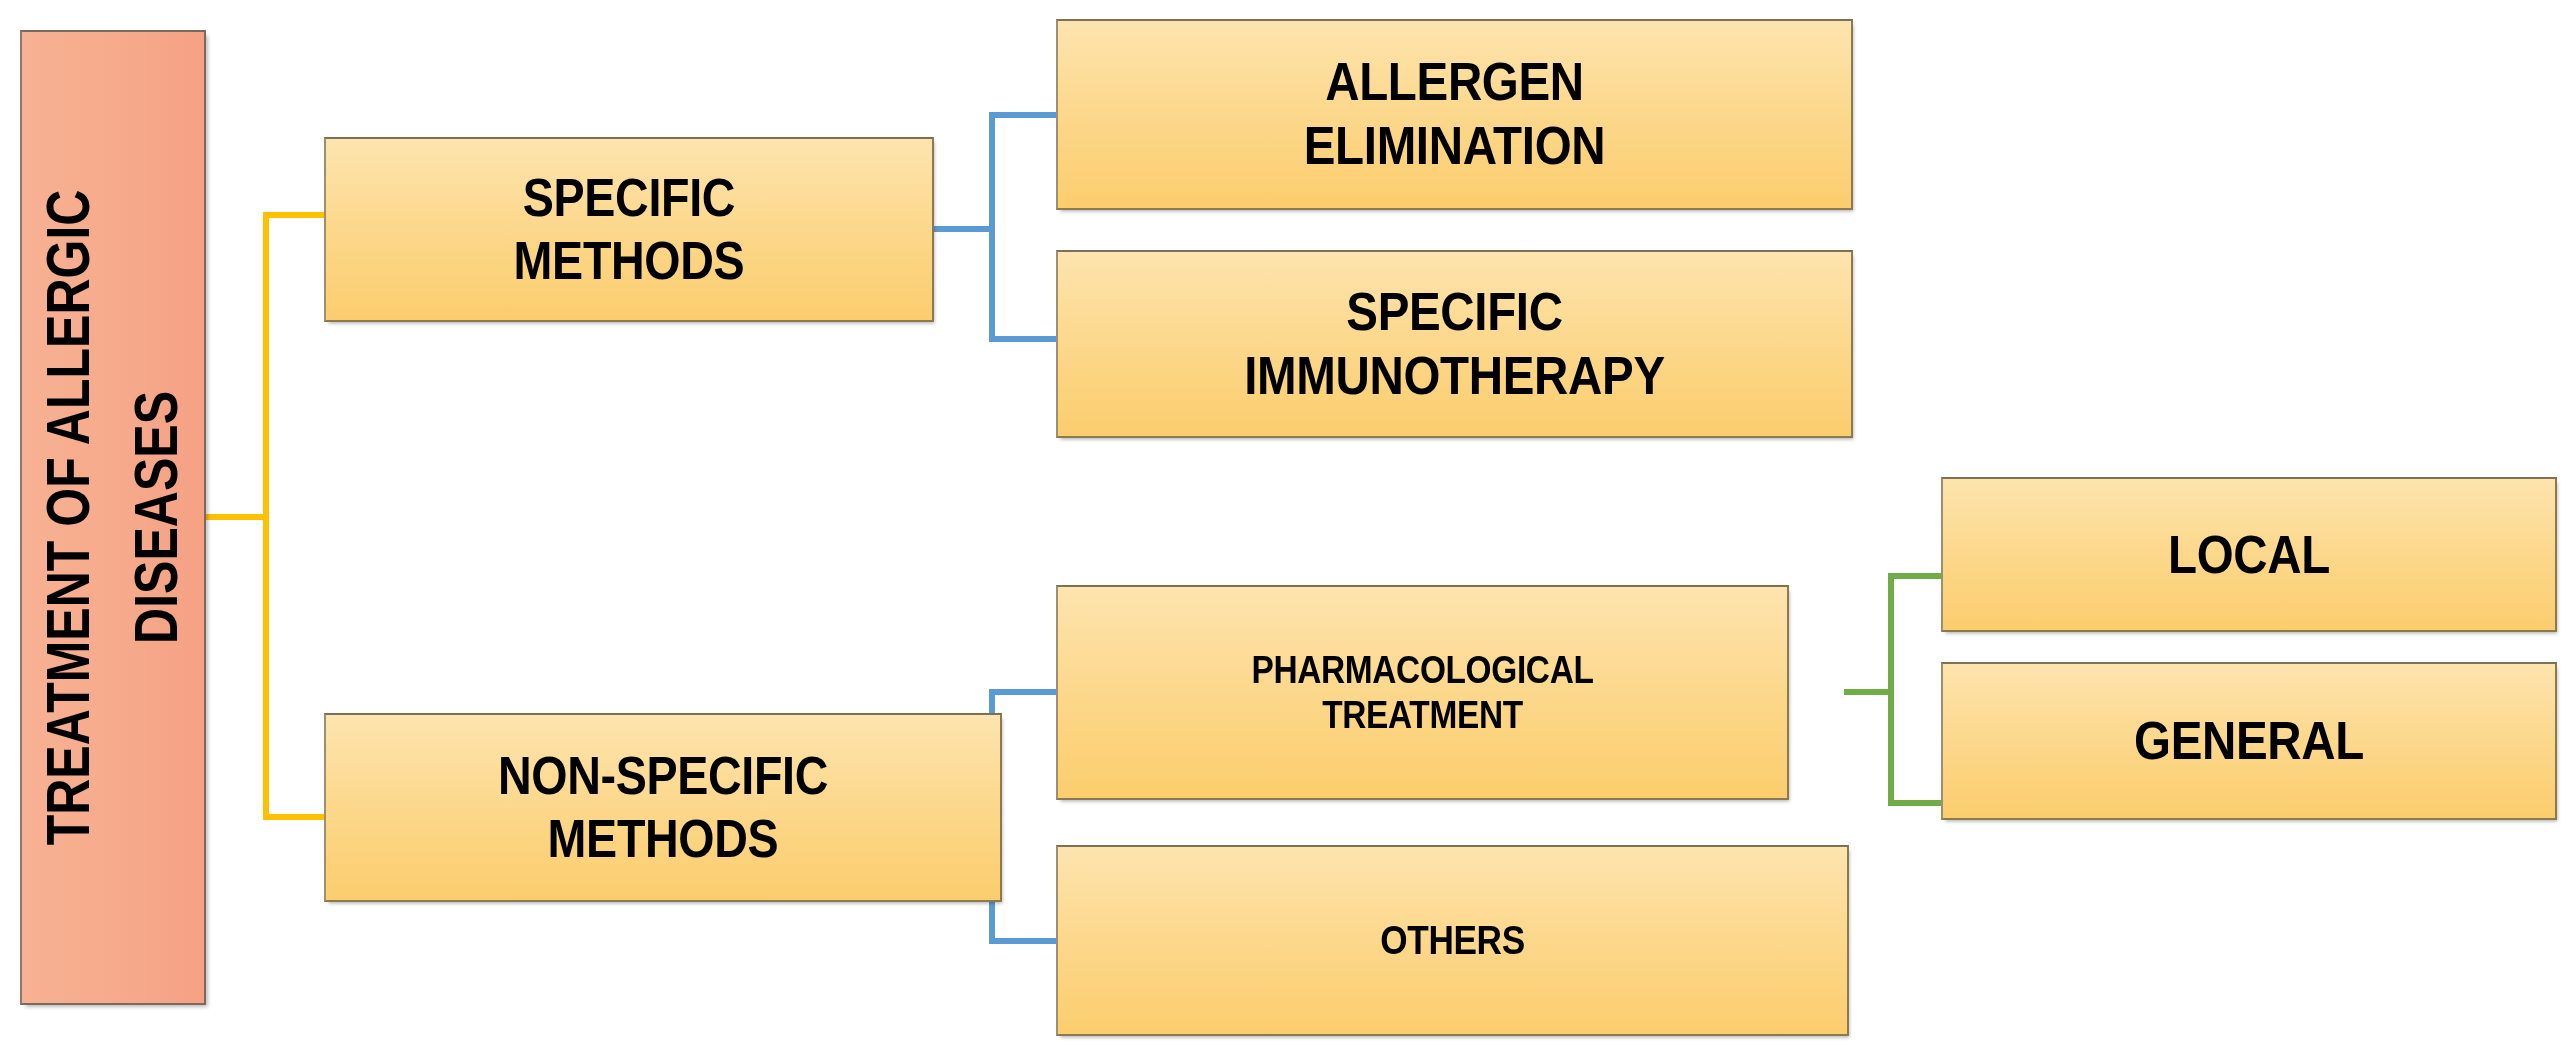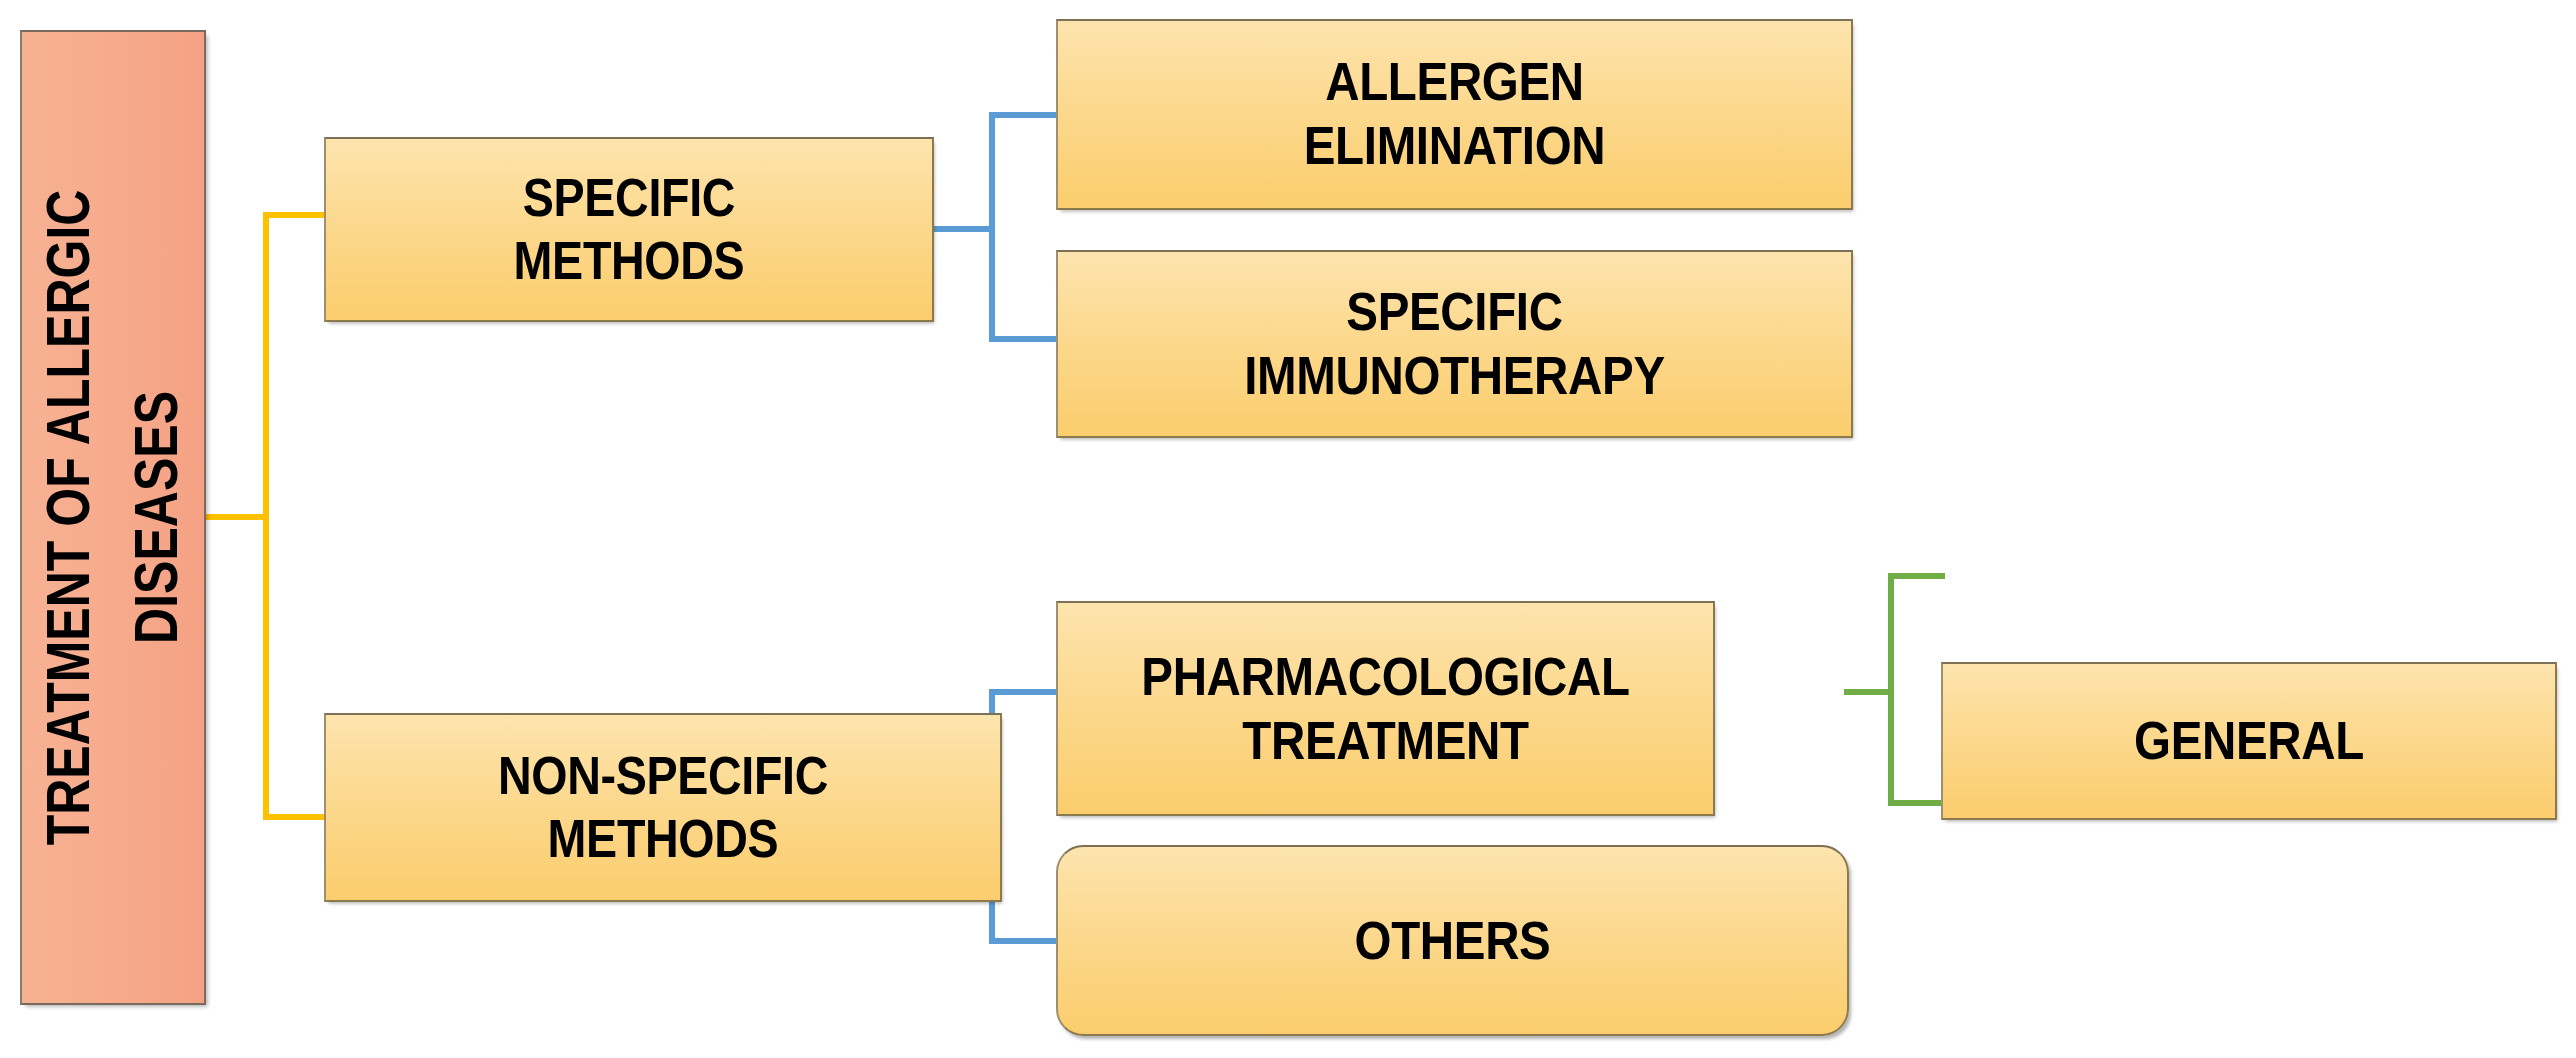--- a/index.html
+++ b/index.html
@@ -140,30 +140,33 @@
     </span>
   </div>
 
   <div class="node" style="left:1056px; top:250px; width:797px; height:188px; font-size:54px;">
     <span class="label">
       <span>SPECIFIC</span><br>
       <span>IMMUNOTHERAPY</span>
     </span>
   </div>
 
-  <div class="node" style="left:1056px; top:585px; width:659px; height:215px; font-size:54px;margin-top:16px;">
+  <div class="node" style="left:1056px; top:585px; width:733px; height:215px; font-size:38px;">
     <span class="label">
       <span>PHARMACOLOGICAL</span><br>
       <span>TREATMENT</span>
     </span>
   </div>
 
-  <div class="node" style="left:1056px; top:845px; width:793px; height:191px; font-size:54px;border-radius:27px;">
+  <div class="node" style="left:1056px; top:845px; width:793px; height:191px; font-size:40px;">
     <span class="label">OTHERS</span>
   </div>
 
+  <div class="node" style="left:1941px; top:477px; width:616px; height:155px; font-size:54px;">
+    <span class="label">LOCAL</span>
+  </div>
 
   <div class="node" style="left:1941px; top:662px; width:616px; height:158px; font-size:54px;">
     <span class="label">GENERAL</span>
   </div>
 
 </div>
 
 
 </body></html>

